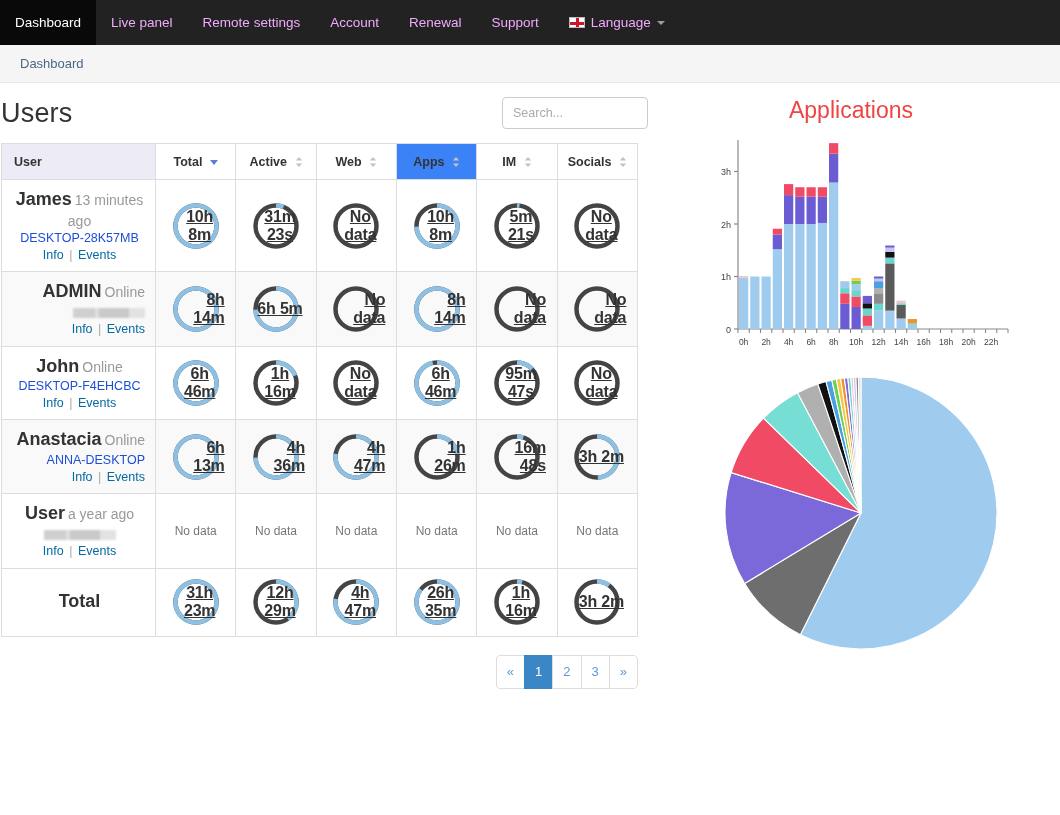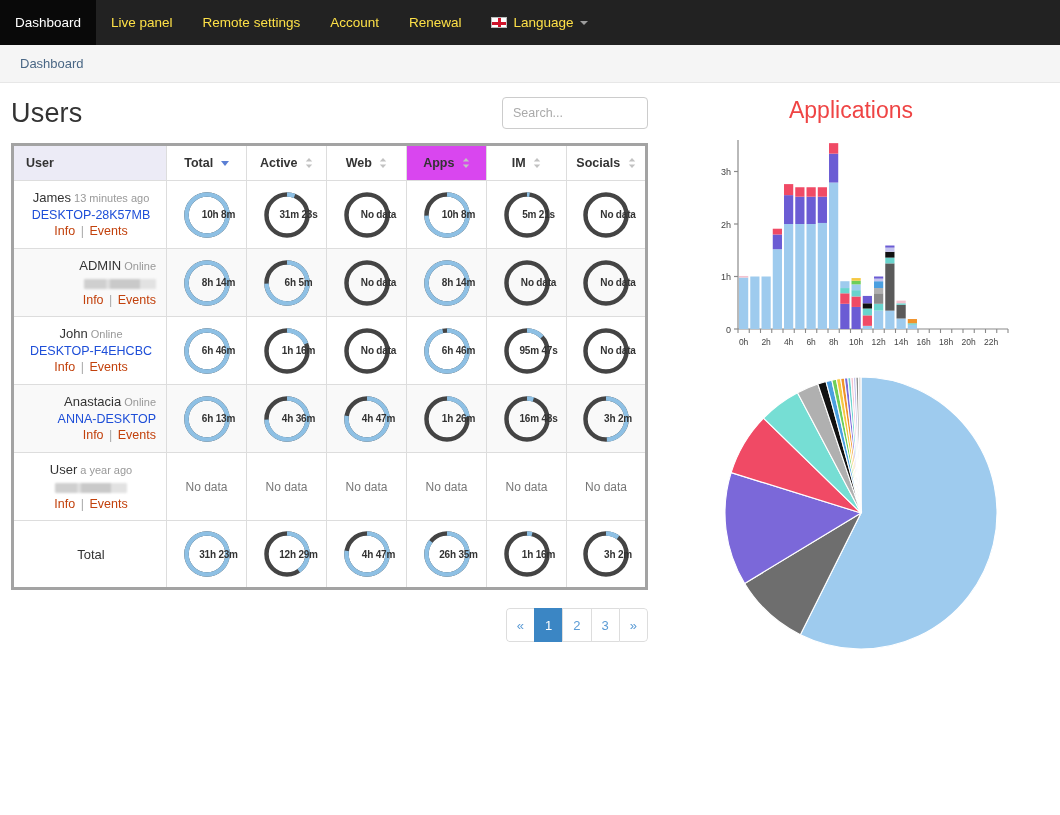--- a/index.html
+++ b/index.html
@@ -12,21 +12,21 @@
     background:#fff;
     overflow:hidden;
   }
 
   
   .navbar {
     height:45px; background:#222; display:flex; align-items:stretch;
   }
   .nav-item {
     display:flex; align-items:center; padding:0 15px;
-    color:#fde047; font-size:13.5px; cursor:pointer; white-space:nowrap;
+    color:#f0abfc; font-size:13.5px; cursor:pointer; white-space:nowrap;
   }
   .nav-item.active { background:#090909; color:#fff; }
   .flag {
     width:16px; height:11px; margin-right:6px; position:relative;
     background:#fff; display:inline-block; overflow:hidden; flex:none;
     border:1px solid #bbb;
   }
   .flag::before {
     content:""; position:absolute; left:0; top:4px; width:16px; height:3px; background:#cf142b;
   }
@@ -43,72 +43,72 @@
   .breadcrumb-bar {
     height:38px; background:#f5f5f5; border-bottom:1px solid #e7e7e7;
     display:flex; align-items:center; padding-left:20px;
   }
   .breadcrumb-bar a { color:#4a6785; text-decoration:none; font-size:13px; }
 
   
   .main {
     display:flex; padding:0; height:calc(815px - 45px - 39px);
   }
-  .col-left { width:662px; padding:14px 12px 0 11px; }
+  .col-left { width:662px; padding:14px 12px 0 1px; }
   .col-right { flex:1; padding-top:14px; position:relative; }
 
   
   .panel-head {
     display:flex; align-items:center; justify-content:space-between;
     margin-bottom:14px; padding-right:2px;
   }
   .panel-title { font-size:27px; font-weight:400; color:#333; letter-spacing:.2px; }
   .search-box {
     width:146px; height:32px; border:1px solid #ccc; border-radius:4px;
     padding:0 10px; font-size:12.5px; color:#0f766e; outline:none;
     font-family:"Liberation Sans", sans-serif;
   }
   .search-box::placeholder { color:#aaa; }
 
   
   table.users { width:637px; border-collapse:collapse; background:#fff;
-    border:3px solid #a3a3a3; table-layout:fixed; }
+    border:1px solid #a3a3a3; table-layout:fixed; }
   table.users th {
     border:1px solid #ddd; background:#fff; font-size:12.5px; font-weight:bold;
     color:#333; height:36px; text-align:center; vertical-align:middle;
     white-space:nowrap; cursor:pointer;
   }
   table.users th.col-user { background:#ecebf6; text-align:left; padding-left:12px; width:154px; }
-  table.users th.sorted { background:#d946ef; }
+  table.users th.sorted { background:#3b82f6; }
   table.users td {
     border:1px solid #ddd; height:68px; vertical-align:middle;
     text-align:center; font-size:12.5px;
   }
   table.users tr.alt td { background:#f9f9f9;text-align:right; }
   td.cell-user { text-align:left; padding:8px 10px 8px 12px; vertical-align:top; line-height:1.32; }
-  .uname { font-weight:normal; font-size:13px; color:#333; }
-  .ustatus { font-size:11px; color:#999; margin-left:3px; }
+  .uname { font-weight:bold; font-size:18px; color:#333; }
+  .ustatus { font-size:14px; color:#999; margin-left:3px; }
   .umachine { font-size:12.5px; color:#1d4ed8; }
   .umachine.redacted {
     display:inline-block; width:72px; height:10px; margin:4px 0 3px;
     background:linear-gradient(90deg,#cfcfcf 0 30%,#dedede 30% 36%,#c9c9c9 36% 78%,#e2e2e2 78% 100%);
     filter:blur(1.2px); border-radius:1px; vertical-align:middle;
   }
   .ulinks { font-size:12.5px; }
-  .ulinks a { color:#c2410c; text-decoration:none; }
+  .ulinks a { color:#0369a1; text-decoration:none; }
   .ulinks span.sep { color:#aaa; margin:0 2px; }
   .nodata { color:#777; font-size:12px; }
 
   
   .donut { width:50px; height:50px; position:relative; margin:0 auto; }
   .donut svg { display:block; transform:rotate(-90deg); }
   .donut .lbl {
-    position:absolute; left:12px; top:0; width:50px; height:50px;
+    position:absolute; left:4px; top:0; width:50px; height:50px;
     display:flex; align-items:center; justify-content:center;
-    font-size:10px; font-weight:bold; color:#333; letter-spacing:-.2px;
+    font-size:16px; font-weight:bold; color:#333; letter-spacing:-.2px;text-decoration:underline;
   }
 
   
   .pager { display:flex; justify-content:flex-end; margin-top:18px; width:637px; }
   .pager ul { display:flex; list-style:none; margin:0; padding:0; border-radius:4px; overflow:hidden; }
   .pager li {
     border:1px solid #ddd; border-right:none; min-width:27px; height:34px;
     display:flex; align-items:center; justify-content:center;
     color:#5b9bd5; font-size:13px; cursor:pointer; background:#fff; padding:0 10px;
   }
@@ -136,20 +136,23 @@
     <span>Live panel</span>
   </div>
   <div class="nav-item">
     <span>Remote settings</span>
   </div>
   <div class="nav-item">
     <span>Account</span>
   </div>
   <div class="nav-item">
     <span>Renewal</span>
+  </div>
+  <div class="nav-item">
+    <span>Support</span>
   </div>
   <div class="nav-item">
     <span class="flag"></span>
     <span>Language</span>
     <span class="caret"></span>
   </div>
 </div>
 
 <div class="breadcrumb-bar">
   <a href="#">Dashboard</a>

